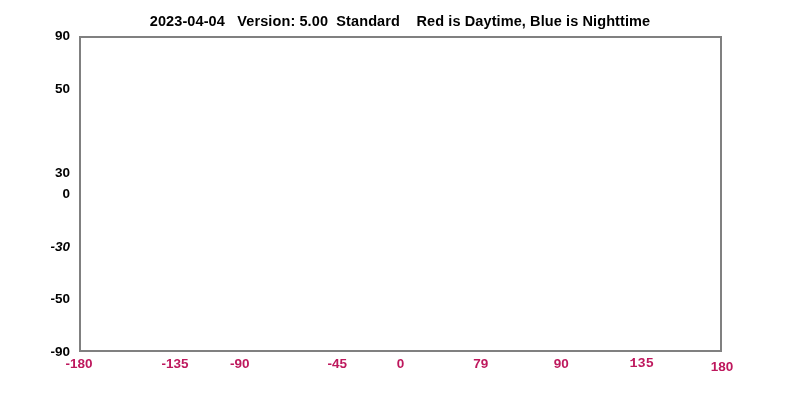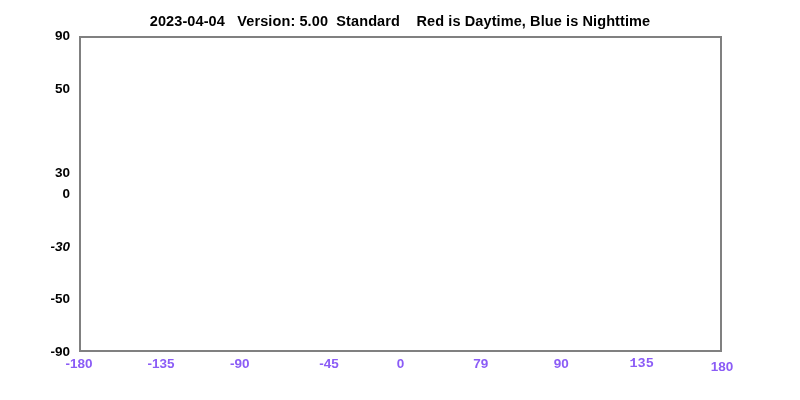--- a/index.html
+++ b/index.html
@@ -22,21 +22,21 @@
 
   svg.layer{position:absolute;left:0;top:0;width:643px;height:316px;display:block;}
 
   
   .ylab{
     position:absolute;text-align:right;width:70px;
     font-size:13.5px;font-weight:bold;color:#000;line-height:1;
   }
   .xlab{
     position:absolute;text-align:center;width:80px;
-    font-size:13.5px;font-weight:bold;color:#8b5cf6;line-height:1;
+    font-size:13.5px;font-weight:bold;color:#be185d;line-height:1;
   }
 </style>
 </head>
 <body>
 
 <div id="root">
 
   <div id="title">2023-04-04   Version: 5.00  Standard    Red is Daytime, Blue is Nighttime</div>
 
   <div id="plotwrap">
@@ -117,23 +117,23 @@
       <div class="ylab" style="left: 0px; top: 345px;">-90</div>
       <div class="ylab" style="left: 0px; top: 292.333px;">-50</div>
       <div class="ylab" style="left: 0px; top: 239.667px; font-style: italic;">-30</div>
       <div class="ylab" style="left: 0px; top: 187px;">0</div>
       <div class="ylab" style="left: 0px; top: 134.333px; margin-top: 32px;">30</div>
       <div class="ylab" style="left: 0px; top: 81.6667px;">50</div>
       <div class="ylab" style="left: 0px; top: 29px;">90</div>
     </div>
   <div id="xticks">
       <div class="xlab" style="left: 39px; top: 357px;">-180</div>
-      <div class="xlab" style="left: 121px; top: 357px;">-135</div>
+      <div class="xlab" style="left: 135px; top: 357px;">-135</div>
       <div class="xlab" style="left: 199.75px; top: 357px;">-90</div>
-      <div class="xlab" style="left: 289px; top: 357px;">-45</div>
+      <div class="xlab" style="left: 267px; top: 357px; text-align: right;">-45</div>
       <div class="xlab" style="left: 360.5px; top: 357px;">0</div>
       <div class="xlab" style="left: 440.875px; top: 357px;">79</div>
       <div class="xlab" style="left: 521.25px; top: 357px;">90</div>
       <div class="xlab" style="left: 601.625px; top: 357px; font-family: Liberation Mono, monospace;">135</div>
       <div class="xlab" style="left: 682px; top: 360px;">180</div>
     </div>
 
 </div>
 
 </body></html>

